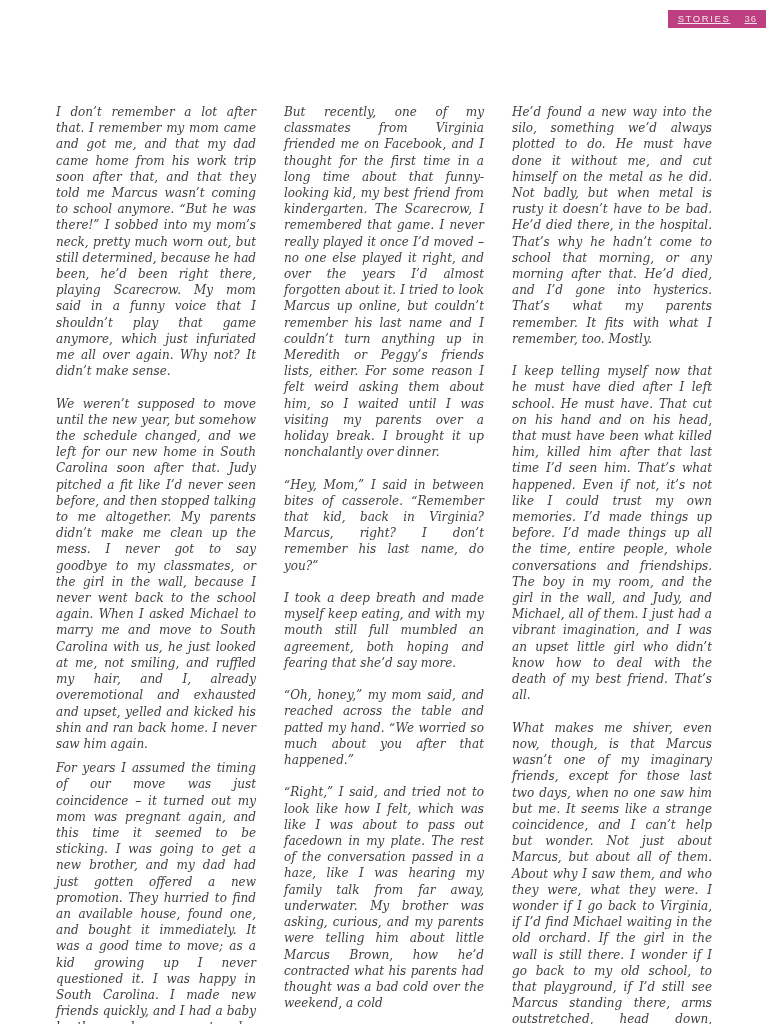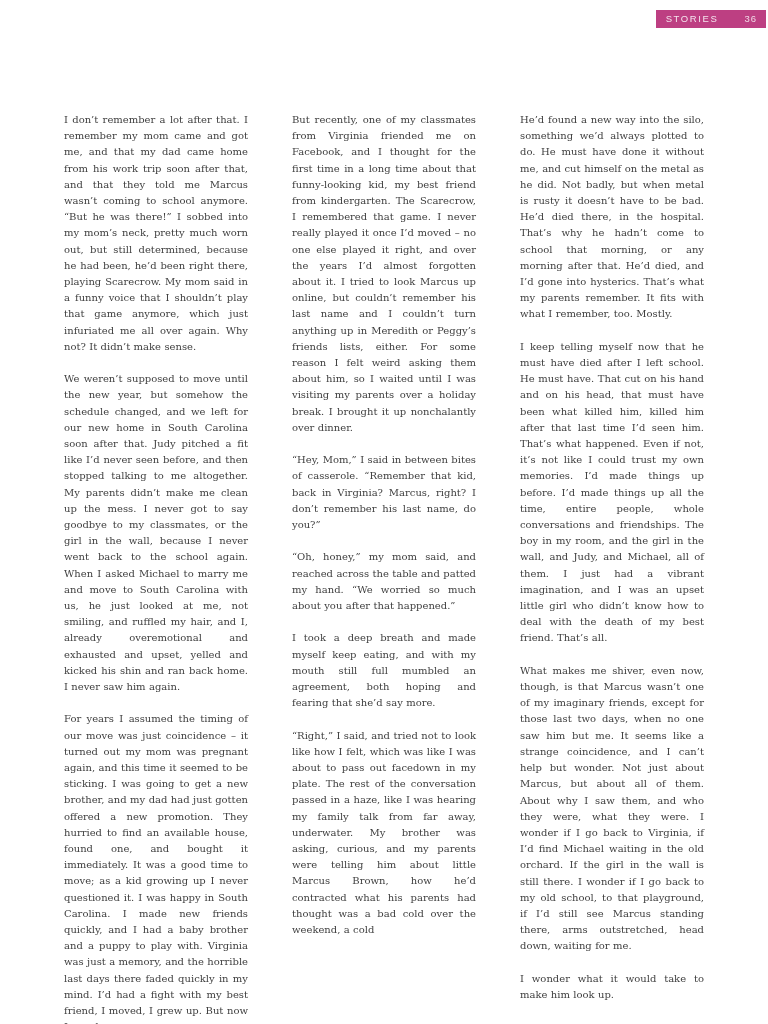--- a/index.html
+++ b/index.html
@@ -18,40 +18,42 @@
     right: 2px;
     background: #bd3f82;
     color: #f4e4ee;
     font-family: "Liberation Sans", sans-serif;
     font-size: 9.5px;
     font-weight: 400;
     letter-spacing: 1.6px;
     padding: 4px 9px 4px 10px;
     display: flex;
     align-items: baseline;
-    gap: 26px;
+    gap: 14px;
     line-height: 1;
+    text-decoration: underline;
   }
   .badge .pagenum { letter-spacing: 1px; color: #f0d8e6; }
   .columns {
     position: absolute;
     left: 48px;
     top: 96px;
     width: 672px;
     display: flex;
     gap: 12px;
   }
   .col { flex: 1 1 0; min-width: 0; }
   .col p {
-    margin: 16px;
-    font-size: 10px;
+    margin: 8px;
+    font-size: 12px;
     line-height: 16.2px;
     color: #3e3e3e;
     text-align: justify;
     word-spacing: 0.2px;
+    font-style: italic;
   }
   .col p + p { margin-top: 16.2px; }
   .col p.tight { margin-top: 0; }
 </style>
 </head>
 <body style="background: rgb(255, 255, 255);">
 
 <div class="page">
 
   <div class="badge" style="background: rgb(189, 63, 130); color: rgb(244, 228, 238);">
@@ -62,22 +64,22 @@
   <div class="columns">
     <div class="col" style="color: rgb(62, 62, 62);">
         <p>I don’t remember a lot after that. I remember my mom came and got me, and that my dad came home from his work trip soon after that, and that they told me Marcus wasn’t coming to school anymore. “But he was there!” I sobbed into my mom’s neck, pretty much worn out, but still determined, because he had been, he’d been right there, playing Scarecrow. My mom said in a funny voice that I shouldn’t play that game anymore, which just infuriated me all over again. Why not? It didn’t make sense.</p>
         <p>We weren’t supposed to move until the new year, but somehow the schedule changed, and we left for our new home in South Carolina soon after that. Judy pitched a fit like I’d never seen before, and then stopped talking to me altogether. My parents didn’t make me clean up the mess. I never got to say goodbye to my classmates, or the girl in the wall, because I never went back to the school again. When I asked Michael to marry me and move to South Carolina with us, he just looked at me, not smiling, and ruffled my hair, and I, already overemotional and exhausted and upset, yelled and kicked his shin and ran back home. I never saw him again.</p>
         <p class="tight">For years I assumed the timing of our move was just coincidence – it turned out my mom was pregnant again, and this time it seemed to be sticking. I was going to get a new brother, and my dad had just gotten offered a new promotion. They hurried to find an available house, found one, and bought it immediately. It was a good time to move; as a kid growing up I never questioned it. I was happy in South Carolina. I made new friends quickly, and I had a baby brother and a puppy to play with. Virginia was just a memory, and the horrible last days there faded quickly in my mind. I’d had a fight with my best friend, I moved, I grew up. But now I wonder.</p>
         <p>You see, I never really thought about that time of my life with any real seriousness. I was a kid, it was a long time ago, I had a wild imagination. Whatever, lots of kids</p>
       </div>
     <div class="col" style="color: rgb(62, 62, 62);">
         <p>But recently, one of my classmates from Virginia friended me on Facebook, and I thought for the first time in a long time about that funny-looking kid, my best friend from kindergarten. The Scarecrow, I remembered that game. I never really played it once I’d moved – no one else played it right, and over the years I’d almost forgotten about it. I tried to look Marcus up online, but couldn’t remember his last name and I couldn’t turn anything up in Meredith or Peggy’s friends lists, either. For some reason I felt weird asking them about him, so I waited until I was visiting my parents over a holiday break. I brought it up nonchalantly over dinner.</p>
         <p>“Hey, Mom,” I said in between bites of casserole. “Remember that kid, back in Virginia? Marcus, right? I don’t remember his last name, do you?”</p>
+        <p>I took a deep breath and made myself keep eating, and with my mouth still full mumbled an agreement, both hoping and fearing that she’d say more.</p>
         <p>“Oh, honey,” my mom said, and reached across the table and patted my hand. “We worried so much about you after that happened.”</p>
-        <p>I took a deep breath and made myself keep eating, and with my mouth still full mumbled an agreement, both hoping and fearing that she’d say more.</p>
         <p>“Right,” I said, and tried not to look like how I felt, which was like I was about to pass out facedown in my plate. The rest of the conversation passed in a haze, like I was hearing my family talk from far away, underwater. My brother was asking, curious, and my parents were telling him about little Marcus Brown, how he’d contracted what his parents had thought was a bad cold over the weekend, a cold</p>
       </div>
     <div class="col" style="color: rgb(62, 62, 62);">
         <p>He’d found a new way into the silo, something we’d always plotted to do. He must have done it without me, and cut himself on the metal as he did. Not badly, but when metal is rusty it doesn’t have to be bad. He’d died there, in the hospital. That’s why he hadn’t come to school that morning, or any morning after that. He’d died, and I’d gone into hysterics. That’s what my parents remember. It fits with what I remember, too. Mostly.</p>
         <p>I keep telling myself now that he must have died after I left school. He must have. That cut on his hand and on his head, that must have been what killed him, killed him after that last time I’d seen him. That’s what happened. Even if not, it’s not like I could trust my own memories. I’d made things up before. I’d made things up all the time, entire people, whole conversations and friendships. The boy in my room, and the girl in the wall, and Judy, and Michael, all of them. I just had a vibrant imagination, and I was an upset little girl who didn’t know how to deal with the death of my best friend. That’s all.</p>
         <p>What makes me shiver, even now, though, is that Marcus wasn’t one of my imaginary friends, except for those last two days, when no one saw him but me. It seems like a strange coincidence, and I can’t help but wonder. Not just about Marcus, but about all of them. About why I saw them, and who they were, what they were. I wonder if I go back to Virginia, if I’d find Michael waiting in the old orchard. If the girl in the wall is still there. I wonder if I go back to my old school, to that playground, if I’d still see Marcus standing there, arms outstretched, head down, waiting for me.</p>
         <p>I wonder what it would take to make him look up.</p>
       </div>
   </div>
 

